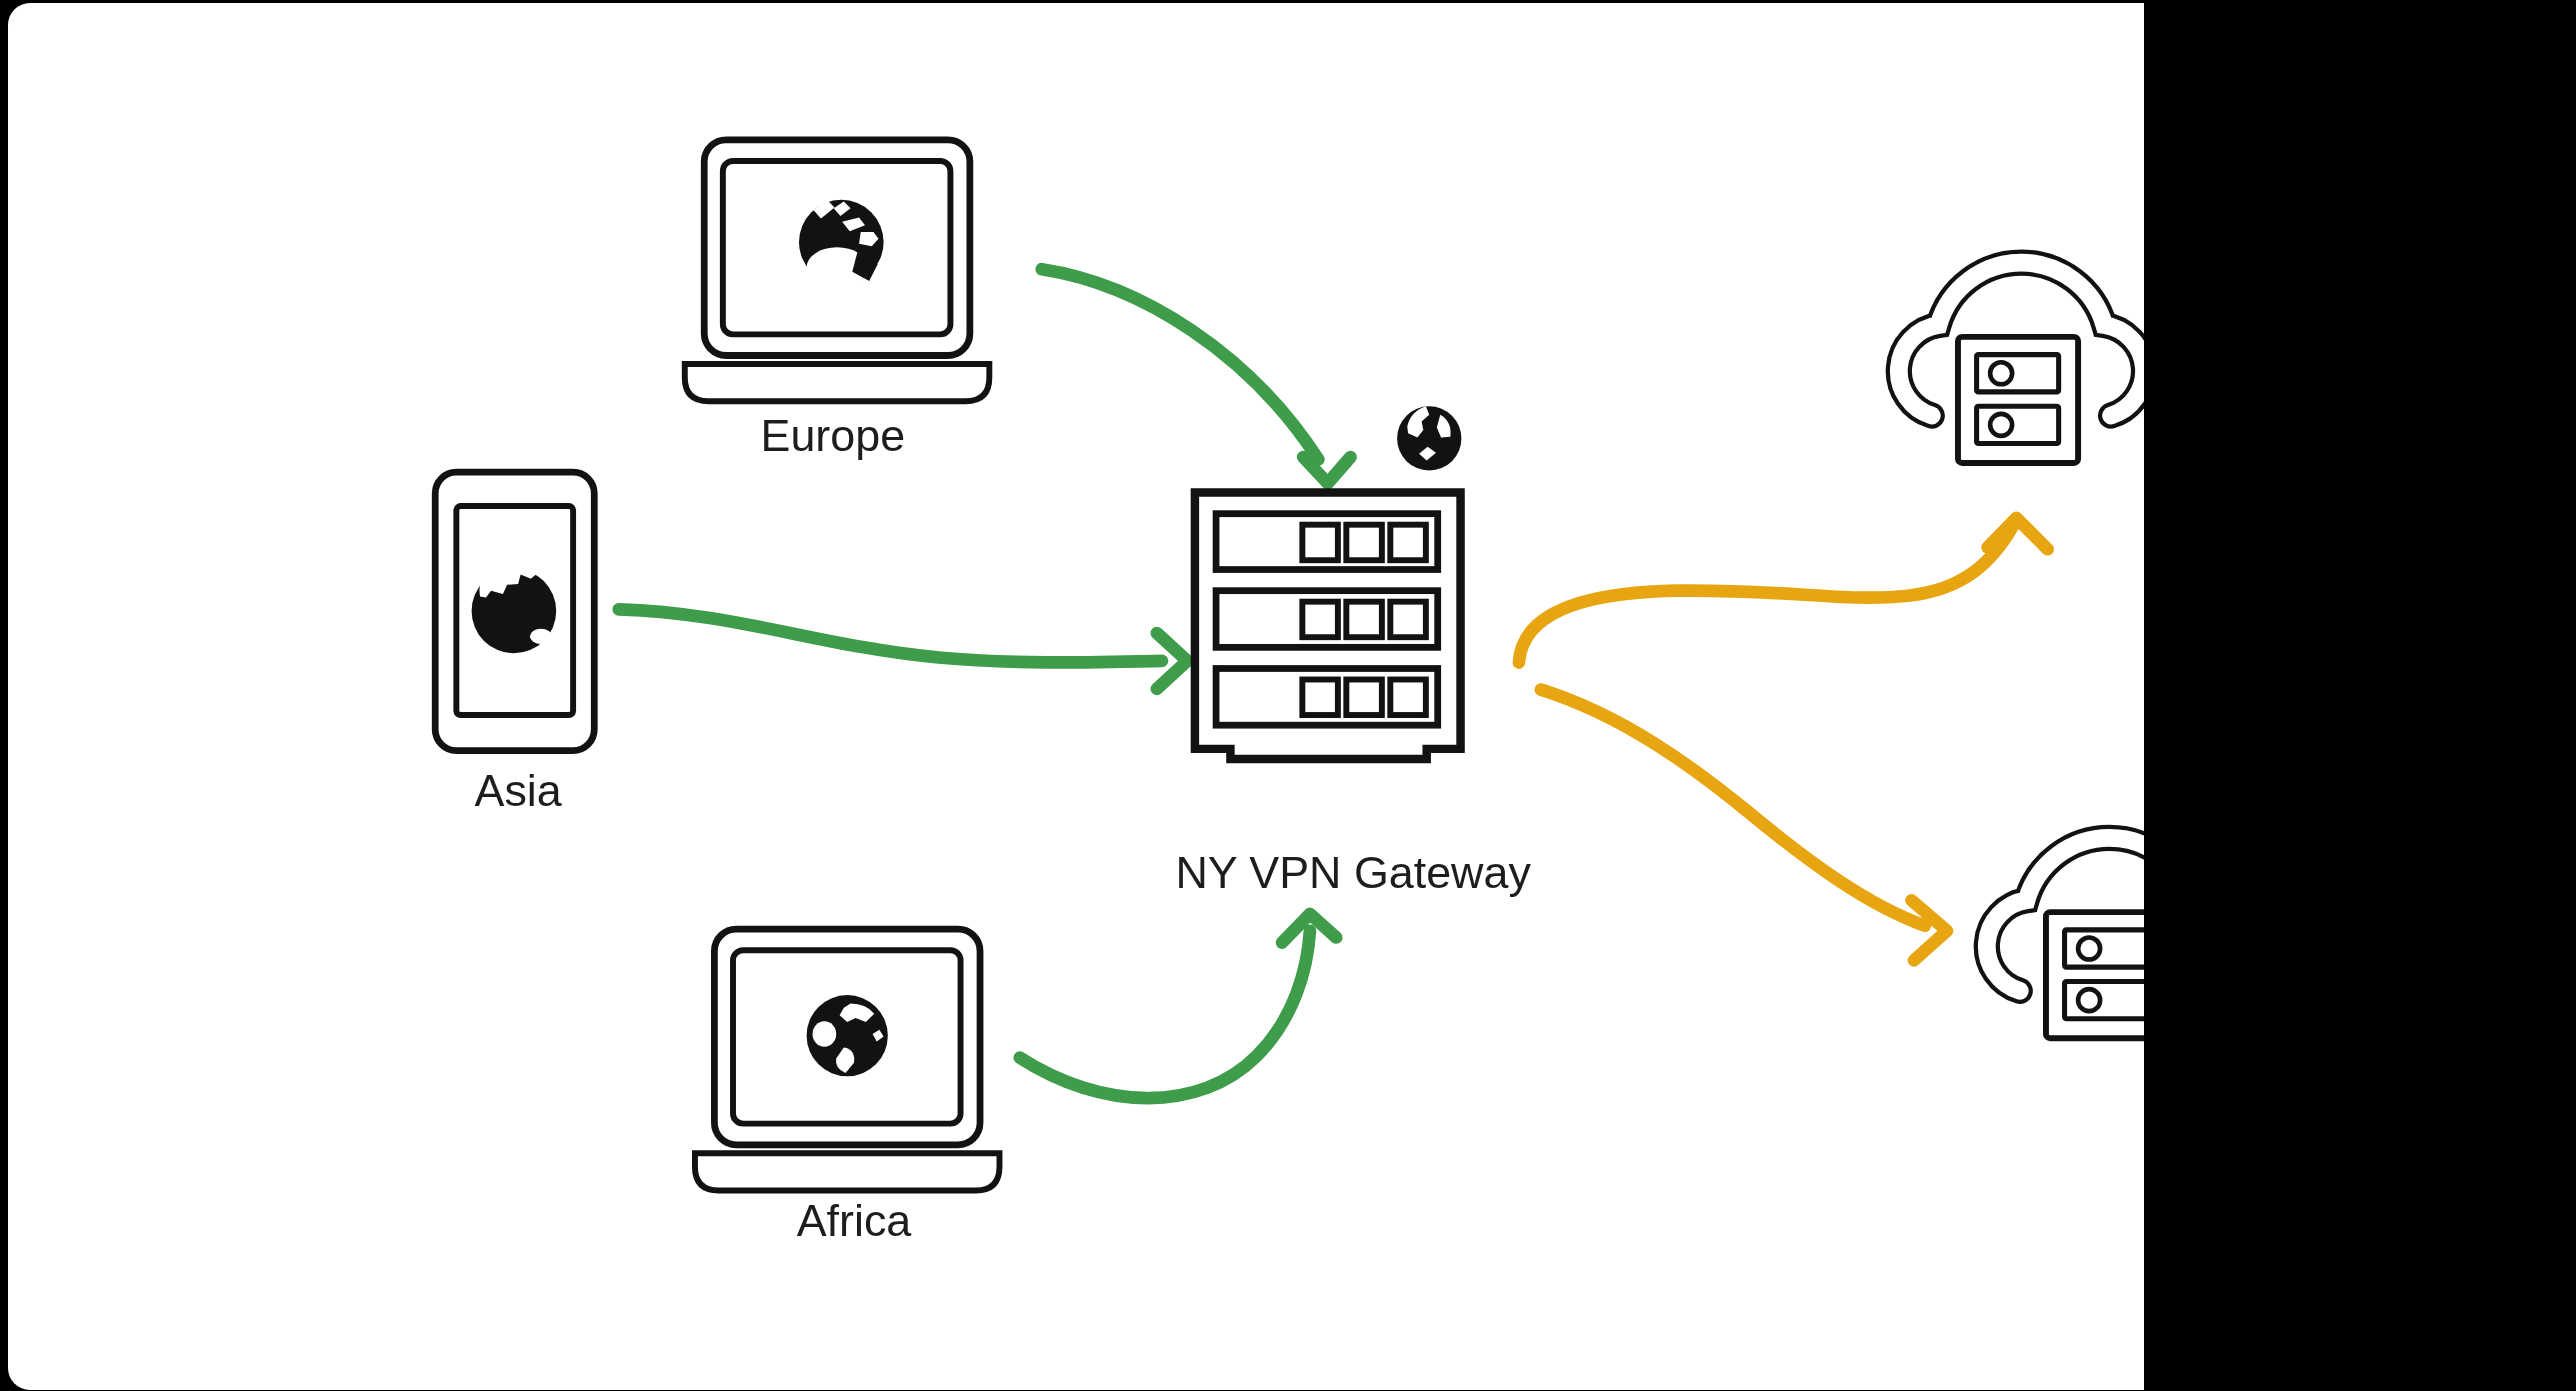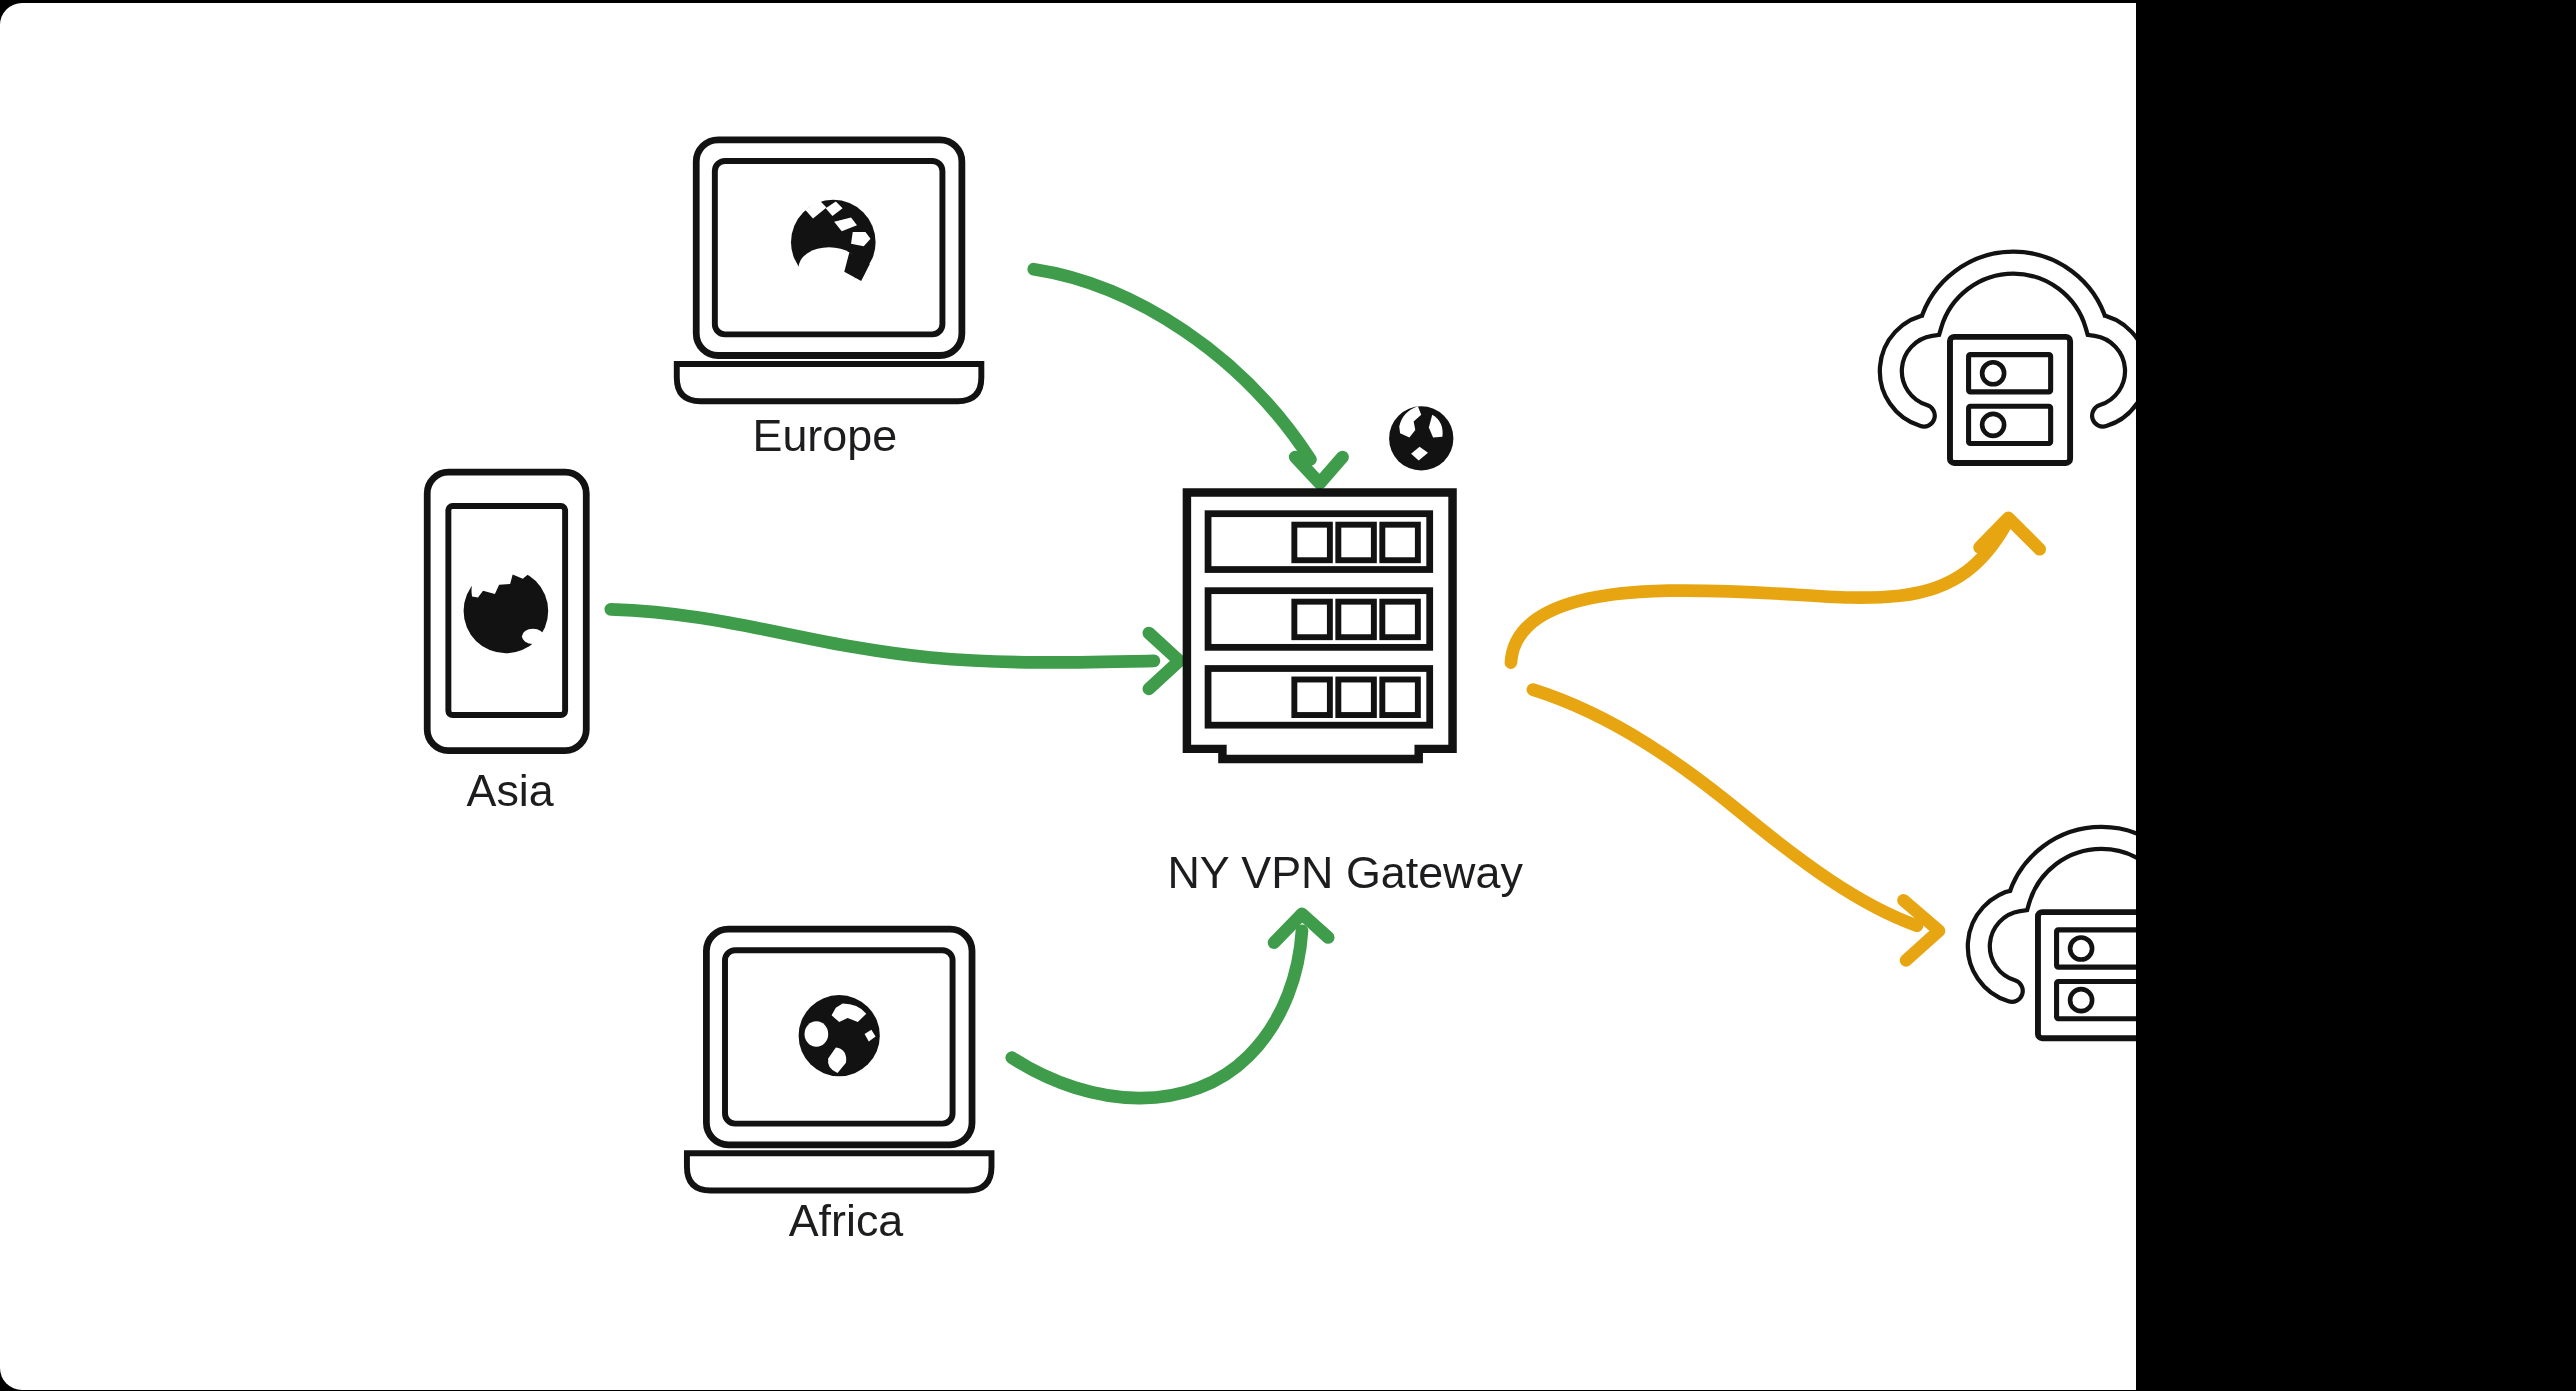--- a/index.html
+++ b/index.html
@@ -1,16 +1,16 @@
 <!DOCTYPE html>
 <html style="--page: #000000; --canvas: #ffffff; --ink: #121212; --label: #1d1d1f; --green: #3e9c4b; --orange: #e7a512;font-size:13.5px"><head>
 <meta charset="utf-8">
 <style>
   html,body{margin:0;padding:0;background:var(--page,#000);}
-  .stage{position:relative;width:2136px;height:1392px;background:var(--page,#000);overflow:hidden;}
+  .stage{position:relative;width:2136px;height:1392px;background:var(--page,#000);overflow:hidden;margin-left:8px;}
   .canvas{position:absolute;top:2.5px;left:0;width:2576px;height:1387px;
           background:var(--canvas,#fff);border-radius:22px;}
   svg{display:block;position:absolute;top:0;left:0;}
   .ink{stroke:var(--ink,#121212);fill:none;}
   .shape{stroke:var(--ink,#121212);fill:var(--canvas,#fff);}
   .fill-ink{fill:var(--ink,#121212);stroke:none;}
   .fill-white{fill:var(--canvas,#fff);stroke:none;}
   .band-black{stroke:var(--ink,#121212);stroke-width:31;fill:none;stroke-linecap:round;}
   .band-white{stroke:var(--canvas,#fff);stroke-width:21;fill:none;stroke-linecap:round;}
   .arrow{fill:none;stroke-width:15;stroke-linecap:round;stroke-linejoin:round;}

